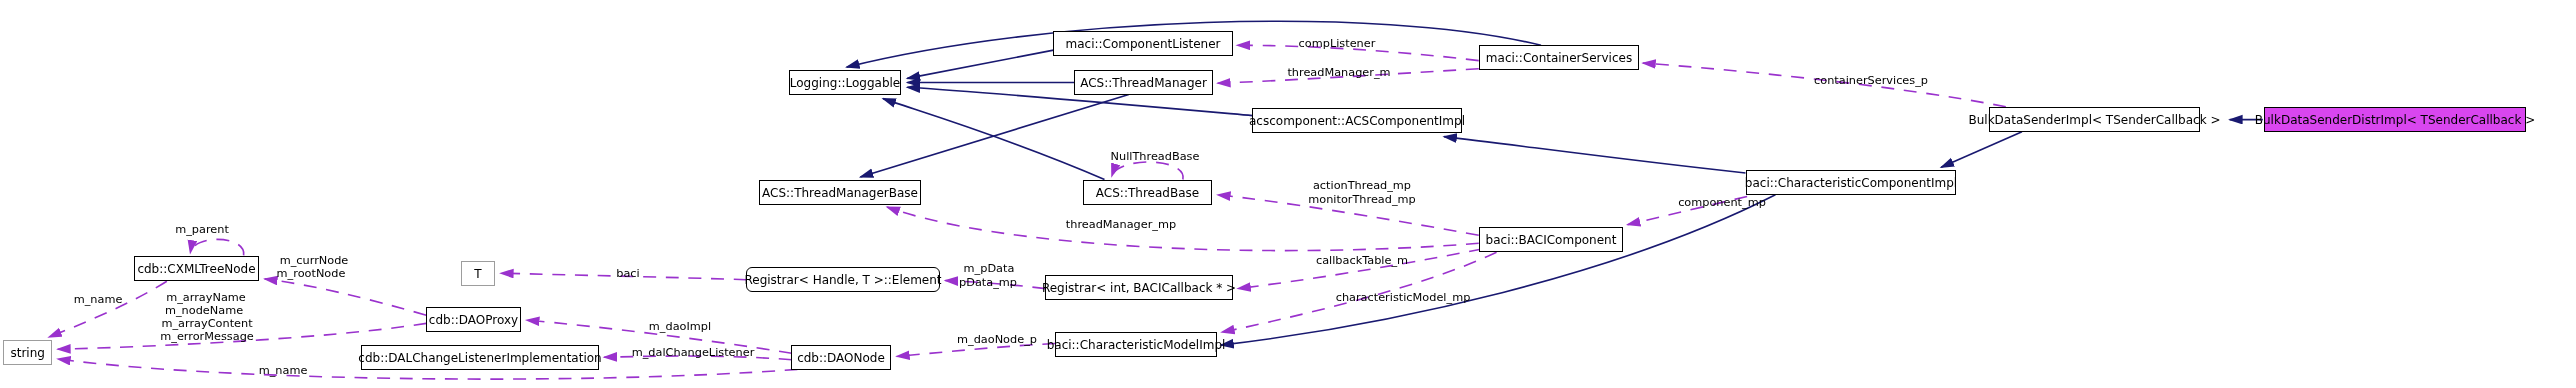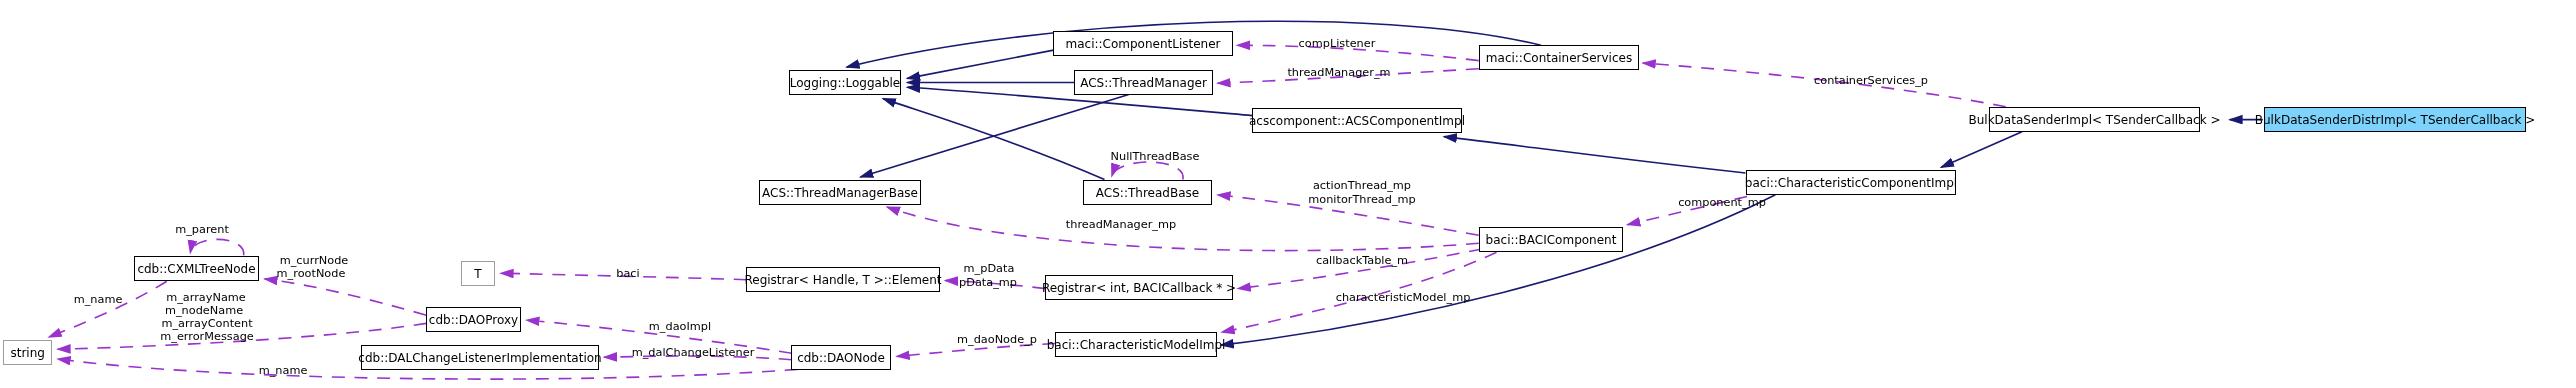--- a/index.html
+++ b/index.html
@@ -2,21 +2,21 @@
 <html style="font-size:13px"><head>
 <meta charset="utf-8">
 <style>
   html,body{margin:0;padding:0;background:#ffffff;}
   #canvas{position:relative;width:2576px;height:388px;background:#ffffff;overflow:hidden;
           font-family:"DejaVu Sans", sans-serif;}
   #edge-layer{position:absolute;left:0;top:0;width:2576px;height:388px;}
   .node{position:absolute;box-sizing:border-box;background:#ffffff;border:1.2px solid #000000;
         display:flex;align-items:center;justify-content:center;white-space:nowrap;
         font-size:12px;color:#000000;z-index:2;}
-  .node.highlight{background:#7dd3fc;}
+  .node.highlight{background:#d946ef;}
   .node.muted{border-color:#9d9d9d;}
   .edge-label{position:absolute;transform:translate(-50%,-50%);white-space:nowrap;
         font-size:11.3px;color:#000000;z-index:3;}
 </style>
 </head>
 <body>
 
 <div id="canvas">
   <svg id="edge-layer" width="2576" height="388" viewBox="0 0 3184 480" xmlns="http://www.w3.org/2000/svg">
     <defs>
@@ -66,21 +66,21 @@
       <div class="node" style="left: 1479px; top: 45px; width: 160px; height: 25px;">maci::ContainerServices</div>
       <div class="node" style="left: 1252px; top: 108px; width: 210px; height: 25px;">acscomponent::ACSComponentImpl</div>
       <div class="node" style="left: 1989px; top: 107px; width: 211px; height: 25px;">BulkDataSenderImpl&lt; TSenderCallback &gt;</div>
       <div class="node highlight" style="left: 2264px; top: 107px; width: 262px; height: 25px;">BulkDataSenderDistrImpl&lt; TSenderCallback &gt;</div>
       <div class="node" style="left: 759px; top: 180px; width: 162px; height: 25px;">ACS::ThreadManagerBase</div>
       <div class="node" style="left: 1083px; top: 180px; width: 129px; height: 25px;">ACS::ThreadBase</div>
       <div class="node" style="left: 1746px; top: 170px; width: 210px; height: 25px;">baci::CharacteristicComponentImpl</div>
       <div class="node" style="left: 1479px; top: 227px; width: 144px; height: 25px;">baci::BACIComponent</div>
       <div class="node" style="left: 134px; top: 256px; width: 125px; height: 25px;">cdb::CXMLTreeNode</div>
       <div class="node muted" style="left: 461px; top: 261px; width: 34px; height: 25px;">T</div>
-      <div class="node" style="left: 746px; top: 267px; width: 194px; height: 25px;">Registrar&lt; Handle, T &gt;::Element</div>
+      <div class="node" style="left: 746px; top: 267px; width: 194px; height: 25px; border-radius: 6px;">Registrar&lt; Handle, T &gt;::Element</div>
       <div class="node" style="left: 1045px; top: 275px; width: 188px; height: 25px;">Registrar&lt; int, BACICallback * &gt;</div>
       <div class="node" style="left: 426px; top: 307px; width: 95px; height: 25px;">cdb::DAOProxy</div>
       <div class="node muted" style="left: 3.2px; top: 340px; width: 49px; height: 25px;">string</div>
       <div class="node" style="left: 361px; top: 345px; width: 238px; height: 25px;">cdb::DALChangeListenerImplementation</div>
       <div class="node" style="left: 791px; top: 345px; width: 100px; height: 25px;">cdb::DAONode</div>
       <div class="node" style="left: 1055px; top: 332px; width: 162px; height: 25px;">baci::CharacteristicModelImpl</div>
     </div>
   <div id="labels">
       <div class="edge-label" style="left: 1337px; top: 43px;">compListener</div>
       <div class="edge-label" style="left: 1339px; top: 72px; text-align: right;">threadManager_m</div>

